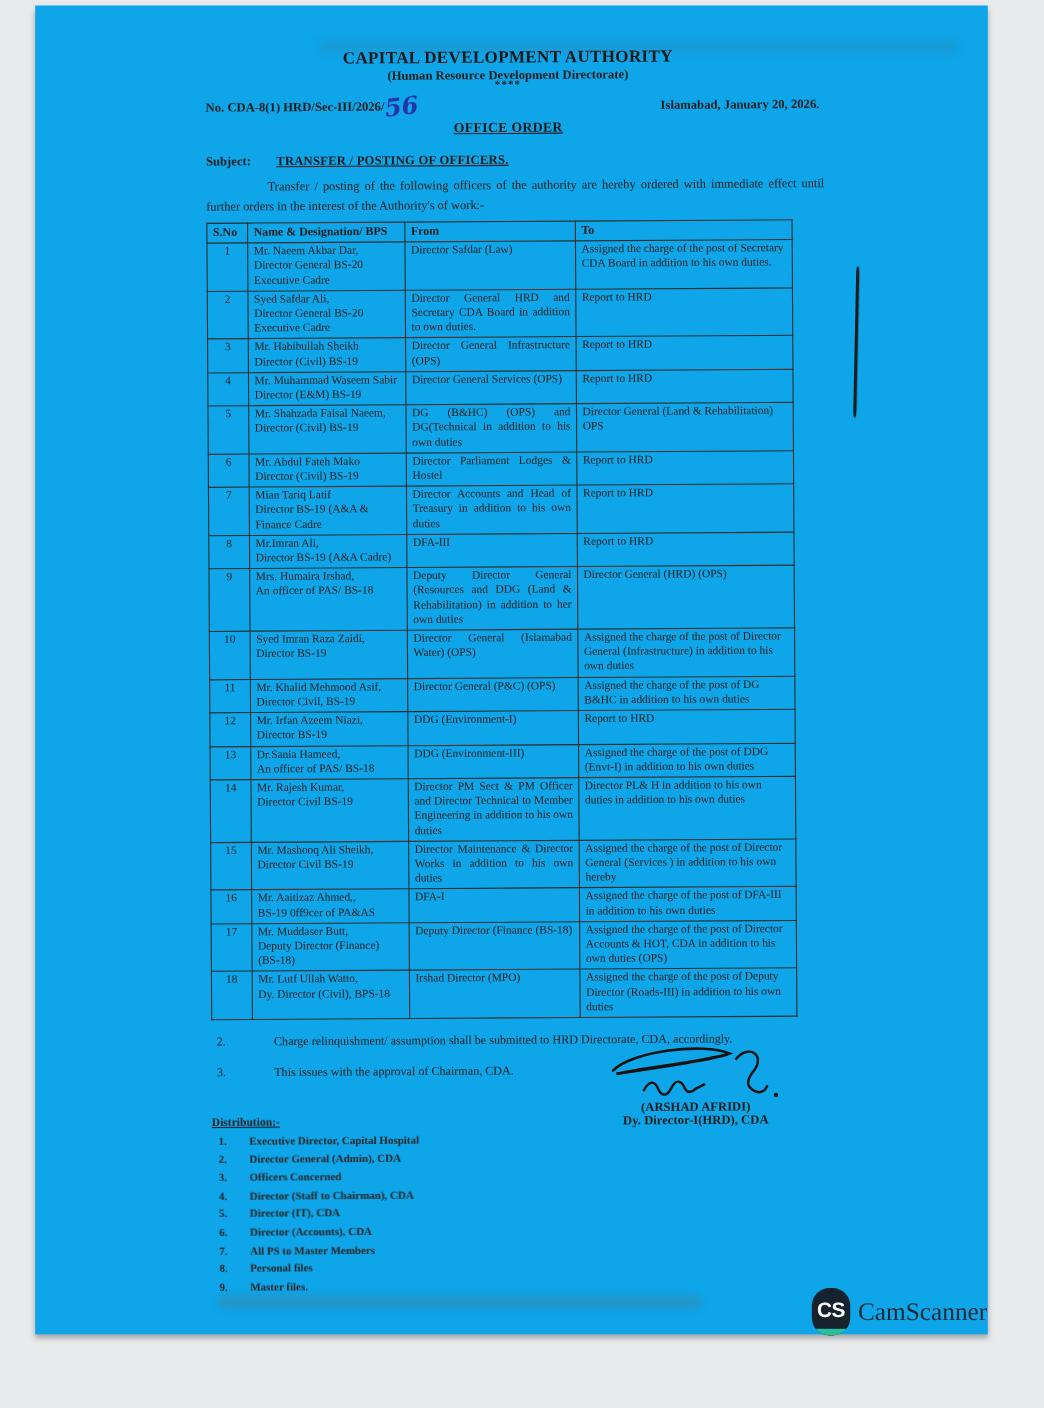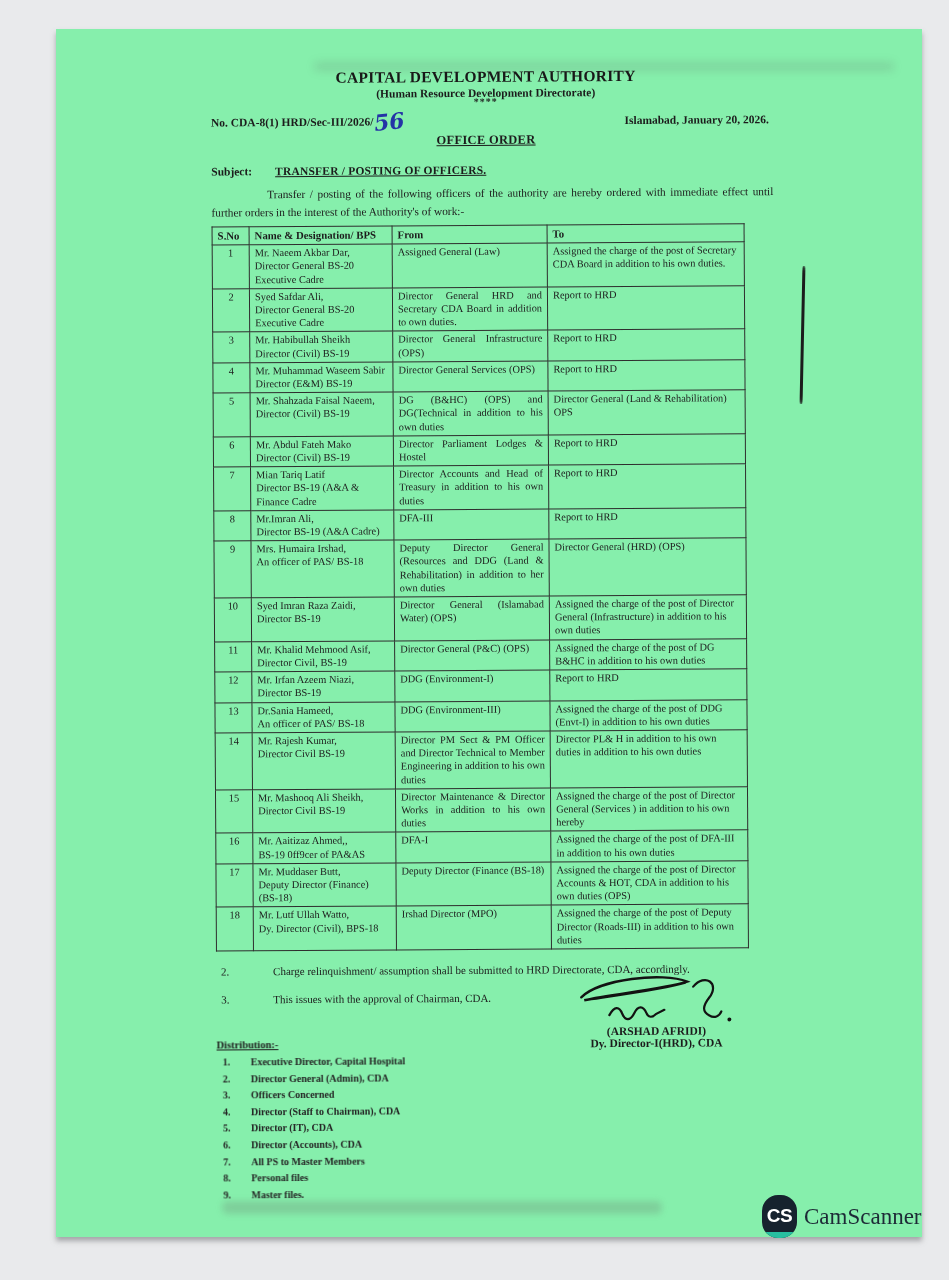--- a/index.html
+++ b/index.html
@@ -3,24 +3,23 @@
 <meta charset="utf-8">
 <style>
   html,body{margin:0;padding:0;}
   body{
     width:949px;height:1280px;position:relative;overflow:hidden;
     background:#e9eaec;
     font-family:"Liberation Serif", serif;
     color:#1c1c1c;
   }
   .page{
-    position:absolute;left:56px;top:5px;width:866px;height:1208px;
-    background:#86efac;
+    position:absolute;left:32px;top:5px;width:866px;height:1208px;
+    background:#0ea5e9;
     box-shadow:0 4px 5px rgba(110,112,115,.55);
-    margin-top:24px;
   }
   .content{
     position:absolute;left:0;top:0;width:866px;height:1208px;
     transform:rotate(-0.35deg);transform-origin:80px 600px;
   }
   
   .spacer-top{height:41px;}
   .doc-title{
     text-align:center;font-weight:bold;font-size:15.5px;letter-spacing:.3px;
     color:#181818;
@@ -149,21 +148,21 @@
             <th class="c-from">From</th>
             <th class="c-to">To</th>
           </tr>
       </thead>
       <tbody id="table-body">
           <tr>
             <td class="c-sno">1</td>
             <td class="c-name">Mr. Naeem Akbar Dar,
 Director General BS-20
 Executive Cadre</td>
-            <td class="c-from">Assigned General (Law)</td>
+            <td class="c-from">Director Safdar (Law)</td>
             <td class="c-to">Assigned the charge of the post of Secretary CDA Board in addition to his own duties.</td>
           </tr>
           <tr>
             <td class="c-sno">2</td>
             <td class="c-name">Syed Safdar Ali,
 Director General BS-20
 Executive Cadre</td>
             <td class="c-from">Director General HRD and Secretary CDA Board in addition to own duties.</td>
             <td class="c-to">Report to HRD</td>
           </tr>

